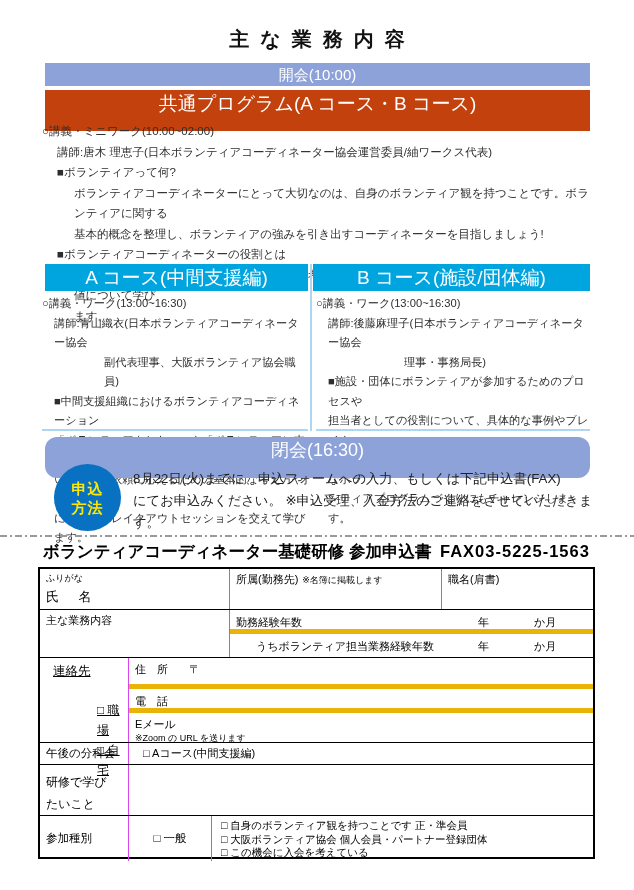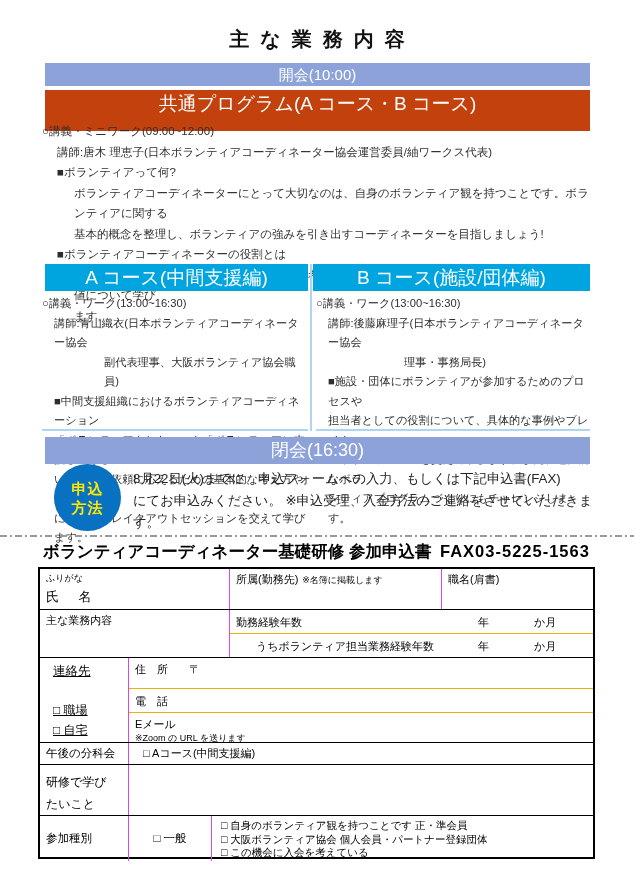--- a/index.html
+++ b/index.html
@@ -14,21 +14,21 @@
   .doc-title {
     position:absolute; top:26px; left:0; right:0;
     text-align:center; font-size:20px; font-weight:bold;
     letter-spacing:11px; color:#111111; text-indent:11px;
   }
   .bar {
     position:absolute; left:45px; width:545px; color:#ffffff; text-align:center;
   }
   .bar-opening { top:63px; height:23px; line-height:23px; font-size:15px; background:#8ca2d8; }
   .bar-common  { top:90px; height:41px; line-height:27px; font-size:19px; background:#c2410c; }
-  .bar-closing { top:437px; height:27px; line-height:27px; font-size:18px; background:#8ca2d8; }
+  .bar-closing { top:437px; height:41px; line-height:27px; font-size:18px; background:#8ca2d8;border-radius:12px; }
 
   .common-text {
     position:absolute; left:42px; top:121px; width:555px;
     font-size:11.5px; line-height:20.5px; color:#2e2e2e;
   }
   .ind0 { padding-left:0; }
   .ind1 { padding-left:15px; }
   .ind2 { padding-left:32px; }
 
   .course-header {
@@ -89,21 +89,21 @@
   .form-title .fax { margin-left:4px; letter-spacing:1px; }
 
   .app-table {
     position:absolute; left:38px; top:567px; width:557px; height:292px;
     border:2px solid #000000; font-size:11px; color:#000000; background:#ffffff;
   }
   .trow { display:flex; border-bottom:1px solid #000000; }
   .trow:last-child { border-bottom:none; }
   .tcell { border-right:1px solid #d946ef; padding:3px 6px; position:relative; }
   .tcell:last-child { border-right:none; }
-  .sub { border-bottom:1px solid #eab308; }
+  .sub { border-bottom:5px solid #eab308; }
   .sub:last-child { border-bottom:none; }
 
   .r1 { height:41px; }
   .r2 { height:48px; }
   .r3 { height:85px; }
   .r4 { height:22px; }
   .r5 { height:51px; }
   .r6 { height:45px; }
 
   .w190 { width:190px; } .w212 { width:212px; } .wrest { flex:1; }
@@ -114,42 +114,42 @@
   .note { font-size:9px; margin-left:4px; }
   .rightcol { flex:1; display:flex; flex-direction:column; }
   .subrow { position:relative; padding:4px 6px; }
   .h32 { height:32px; } .h24 { height:24px; line-height:16px; } .h29 { height:29px; }
   .indent20 { padding-left:26px; }
   .unit-year  { position:absolute; left:248px; top:4px; }
   .unit-month { position:absolute; left:304px; top:4px; }
   .h24 .unit-year, .h24 .unit-month { top:auto; }
 
   .contact-cell { text-align:left; padding-left:13px; padding-top:5px; font-size:12.5px;text-decoration:underline; }
-  .contact-checks { margin-top:20px; font-size:12px; line-height:20px; padding-left:0px; }
+  .contact-checks { margin-top:20px; font-size:12px; line-height:20px; padding-left:0px;margin-left:44px; }
   .addr-label { letter-spacing:4px; }
   .postal { margin-left:14px; letter-spacing:0; }
   .option { padding-left:14px; line-height:15px; }
   .learn-cell { font-size:12px; line-height:22px; padding-top:6px; }
   .general-cell { display:flex; align-items:center; justify-content:center; font-size:11.5px; }
   .members-cell { font-size:10.5px; line-height:13.5px; padding-top:3px; padding-left:9px; }
   .afternoon-label { font-size:11.5px; display:flex; align-items:center; }
   .part-label { font-size:11.5px; display:flex; align-items:center; }
 </style>
 </head>
 <body>
 
 <div class="page">
 
   <div class="doc-title">主な業務内容</div>
 
   <div class="bar bar-opening">開会(10:00)</div>
   <div class="bar bar-common">共通プログラム(A コース・B コース)</div>
 
   <div class="common-text">
-    <div class="ind0">○講義・ミニワーク(09:00~12:00)</div>
+    <div class="ind0">○講義・ミニワーク(10:00~02:00)</div>
     <div class="ind1">講師:唐木 理恵子(日本ボランティアコーディネーター協会運営委員/紬ワークス代表)</div>
     <div class="ind1">■ボランティアって何?</div>
     <div class="ind2">ボランティアコーディネーターにとって大切なのは、自身のボランティア観を持つことです。ボランティアに関する</div>
     <div class="ind2">基本的概念を整理し、ボランティアの強みを引き出すコーディネーターを目指しましょう!</div>
     <div class="ind1">■ボランティアコーディネーターの役割とは</div>
     <div class="ind2">ボランティアコーディネーションの基本的な考え方と具体的な流れ、コーディネーターの目的と価値について学び</div>
     <div class="ind2">ます。</div>
   </div>
 
   <div class="course-header course-header-a">A コース(中間支援編)</div>

